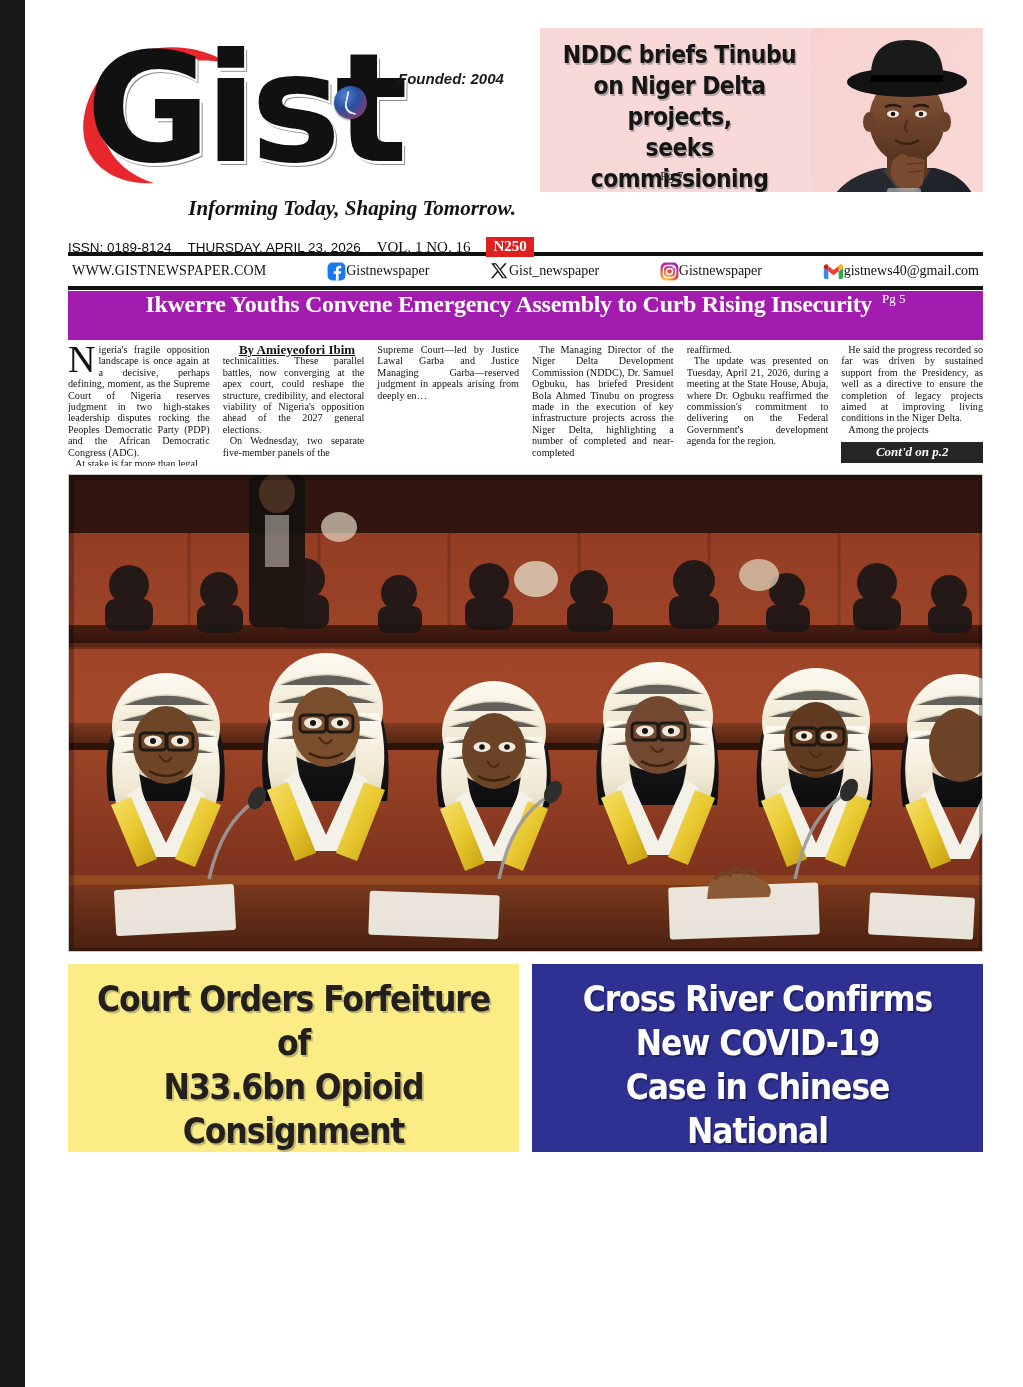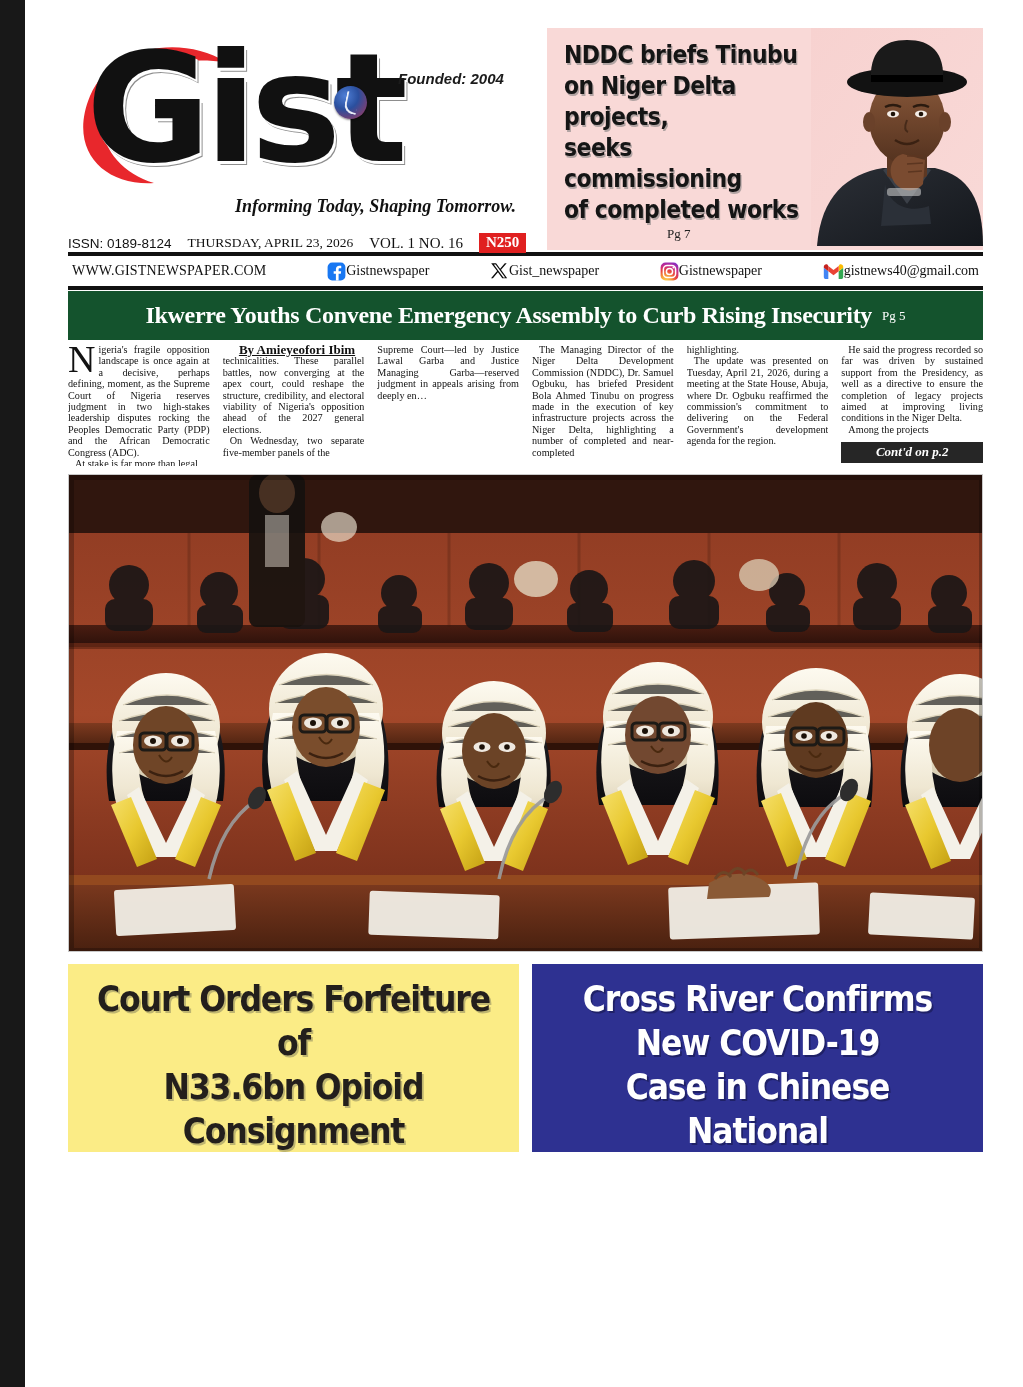--- a/index.html
+++ b/index.html
@@ -90,39 +90,39 @@
     font-size: 15px;
     color: #1b1b1b;
     white-space: nowrap;
   }
   .slogan {
     text-align: right;
     padding-right: 4px;
     font-family: "Liberation Serif", serif;
     font-style: italic;
     font-weight: bold;
-    font-size: 18px;
+    font-size: 21px;
     color: #111;
     margin-top: -4px;
   }
   .issn-row {
     display: flex;
     align-items: center;
     margin-top: 14px;
     gap: 16px;
     height: 24px;
   }
   .issn {
     font-family: "Liberation Sans", sans-serif;
     font-size: 13.5px;
     color: #111;
     white-space: nowrap;
   }
   .issue-date {
-    font-family: Liberation Serif, serif;
+    font-family: Liberation Sans, sans-serif;
     font-size: 13.5px;
     color: #111;
     white-space: nowrap;
   }
   .volno {
     font-family: Liberation Serif, serif;
     font-size: 15px;
     color: #111;
     white-space: nowrap;
   }
@@ -133,25 +133,26 @@
     font-family: "Liberation Serif", serif;
     font-weight: bold;
     font-size: 15px;
     padding: 1px 7px 2px;
     white-space: nowrap;
   }
 
   
   .teaser {
     flex: 1 1 auto;
-    margin-left: 27px;
+    margin-left: 20px;
     background: #f9d9d7;
-    height: 222px;
+    height: 164px;
     position: relative;
     overflow: hidden;
+    text-align: center;
   }
   .teaser-head {
     position: absolute;
     left: 17px; top: 11px;
     width: 285px;
     font-family: "DejaVu Sans", sans-serif;
     font-weight: bold;
     font-size: 25.5px;
     line-height: 31px;
     letter-spacing: -0.6px;
@@ -190,24 +191,24 @@
   .website { letter-spacing: .2px; }
   .social-item {
     display: flex; align-items: center;
     white-space: nowrap;
   }
   .sp { flex: 1 1 auto; }
   .ico { display: block; flex: 0 0 auto; }
 
   
   .green-strap {
-    background: #14532d;
+    background: #a21caf;
     height: 49px;
     display: flex;
-    align-items: center;
+    align-items: flex-start;
     justify-content: center;
     gap: 10px;
     margin-top: 1px;
   }
   .green-strap .strap-text {
     font-family: "Liberation Serif", serif;
     font-weight: bold;
     font-size: 24px;
     color: #fff;
     letter-spacing: -.3px;
@@ -493,21 +494,21 @@
 
     <div class="col">
       <p class="noind">Supreme Court—led by Justice Lawal Garba and Justice Managing Garba—reserved judgment in appeals arising from deeply en…</p>
     </div>
 
     <div class="col">
       <p>The Managing Director of the Niger Delta Development Commission (NDDC), Dr. Samuel Ogbuku, has briefed President Bola Ahmed Tinubu on progress made in the execution of key infrastructure projects across the Niger Delta, highlighting a number of completed and near-completed</p>
     </div>
 
     <div class="col">
-      <p class="noind">highlighting.</p>
+      <p class="noind">reaffirmed.</p>
       <p>The update was presented on Tuesday, April 21, 2026, during a meeting at the State House, Abuja, where Dr. Ogbuku reaffirmed the commission's commitment to delivering on the Federal Government's development agenda for the region.</p>
     </div>
 
     <div class="col">
       <p>He said the progress recorded so far was driven by sustained support from the Presidency, as well as a directive to ensure the completion of legacy projects aimed at improving living conditions in the Niger Delta.</p>
       <p>Among the projects</p>
       <div class="contd">Cont'd on p.2</div>
     </div>
   </div>
 

